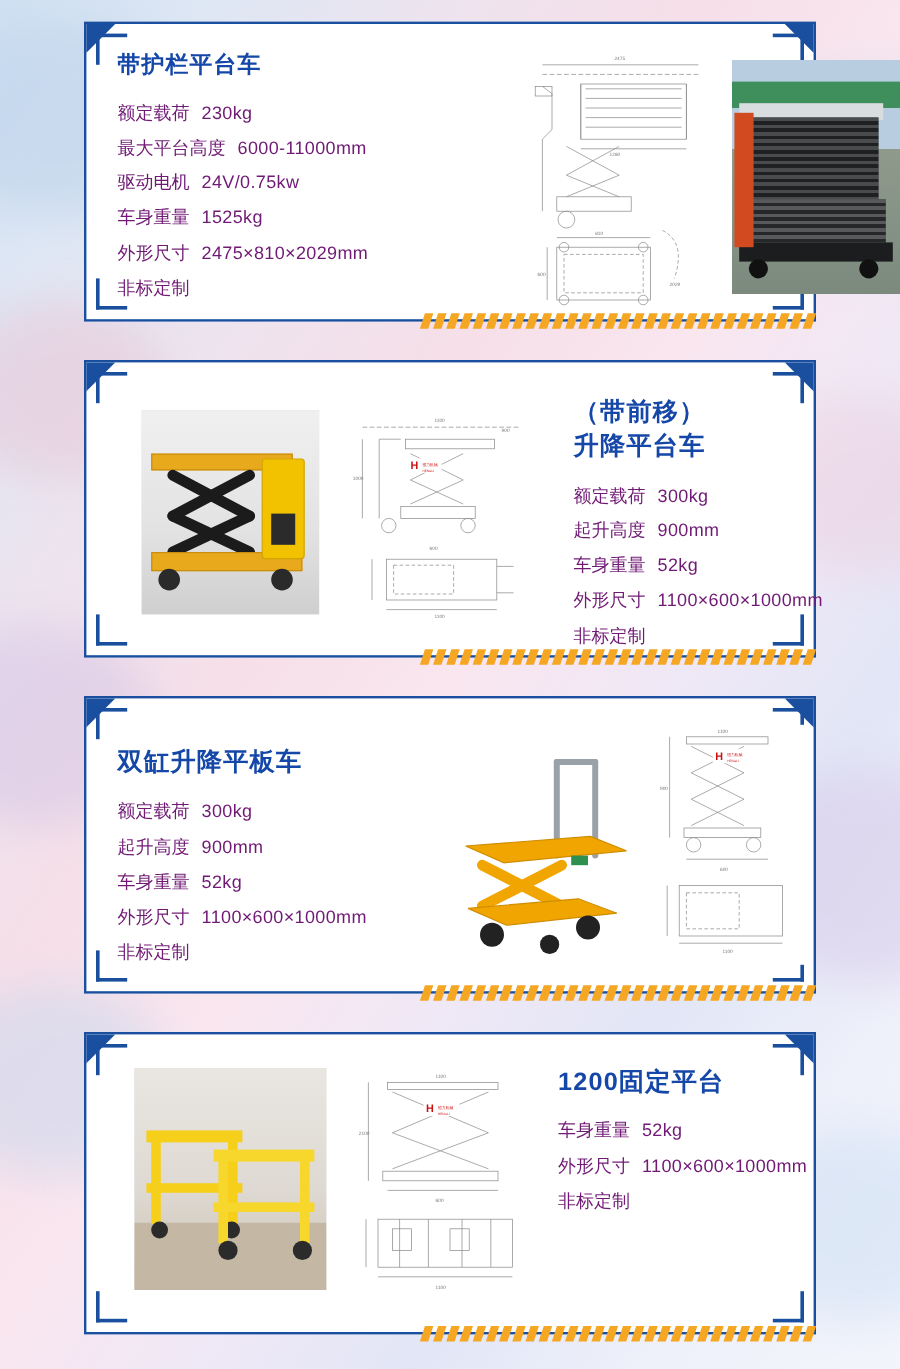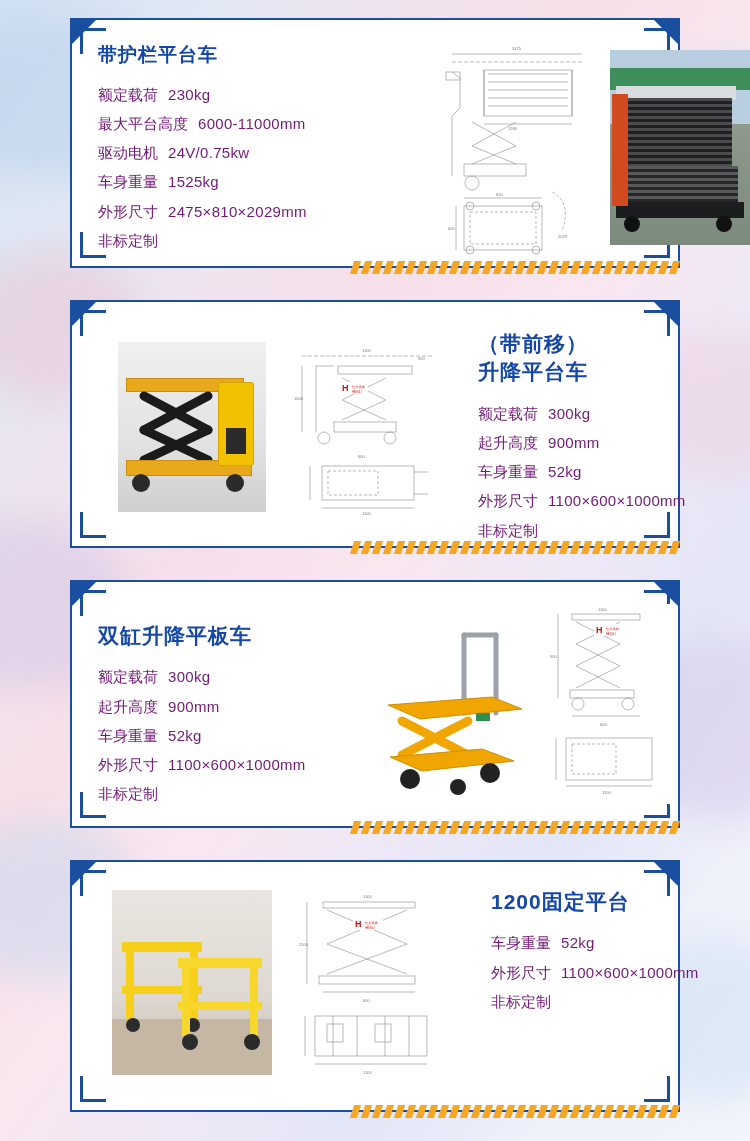--- a/index.html
+++ b/index.html
@@ -89,21 +89,21 @@
   
   #card2 { top: 300px; height: 248px; }
   #card2 .content { left: 380px; padding-top: 28px; }
 
   
   #card3 { top: 580px; height: 248px; }
   #card3 .content { width: 330px; padding-top: 40px; }
 
   
   #card4 { top: 860px; height: 252px; }
-  #card4 .content { left: 393px; padding-top: 26px; }
+  #card4 .content { left: 367px; padding-top: 26px; }
 
   
   .ph-bg { position: absolute; inset: 0; }
 </style>
 </head>
 <body>
 
 <div class="page">
 
   <div class="cloud c1"></div>

